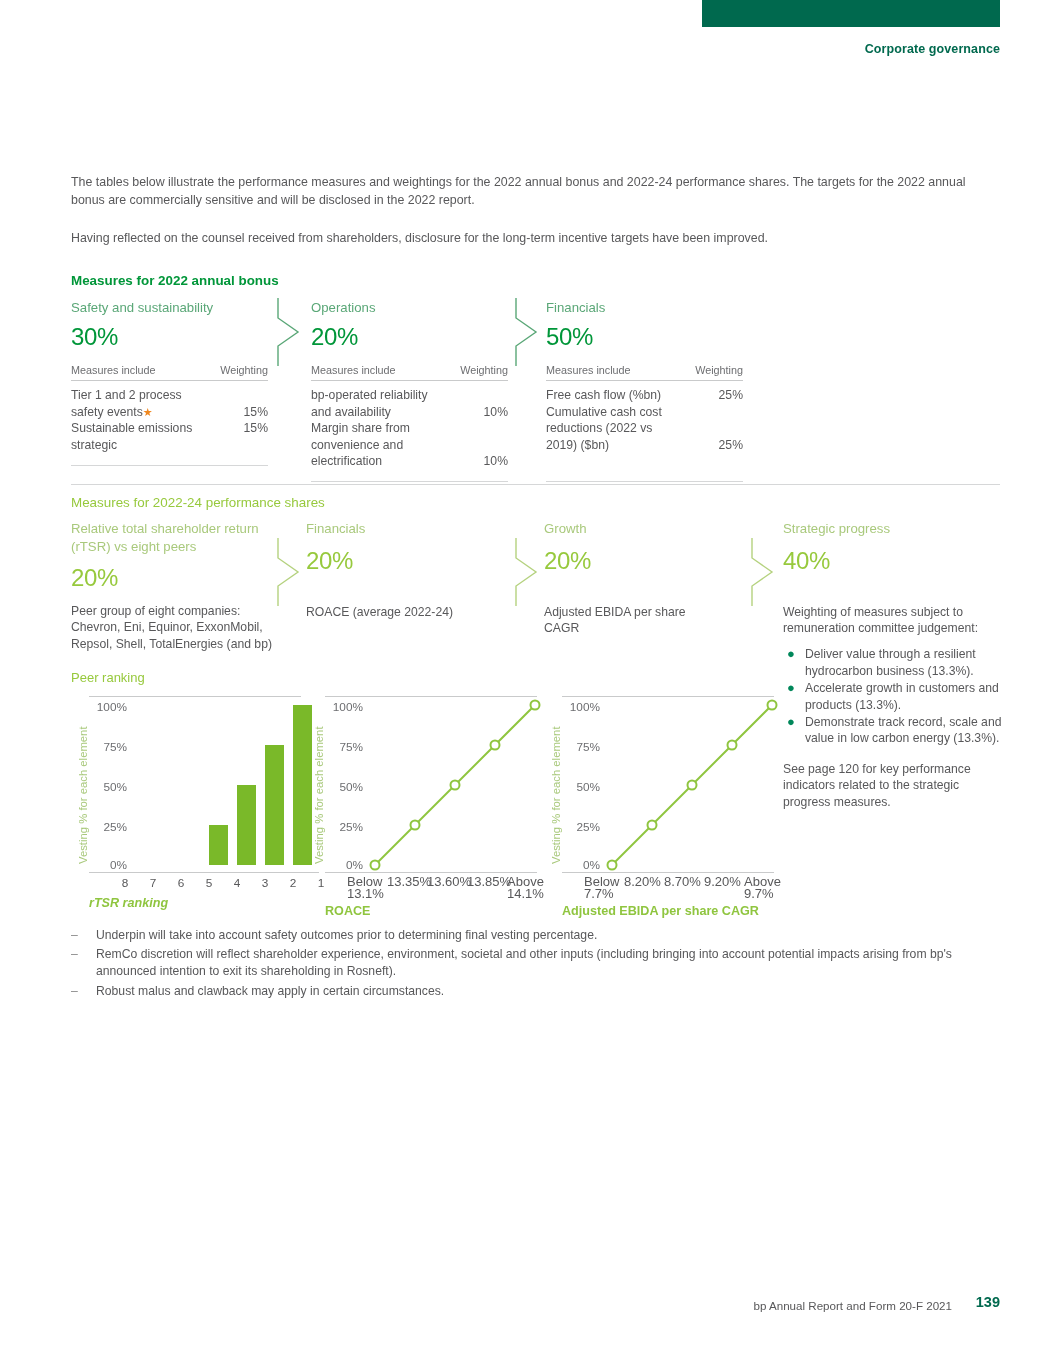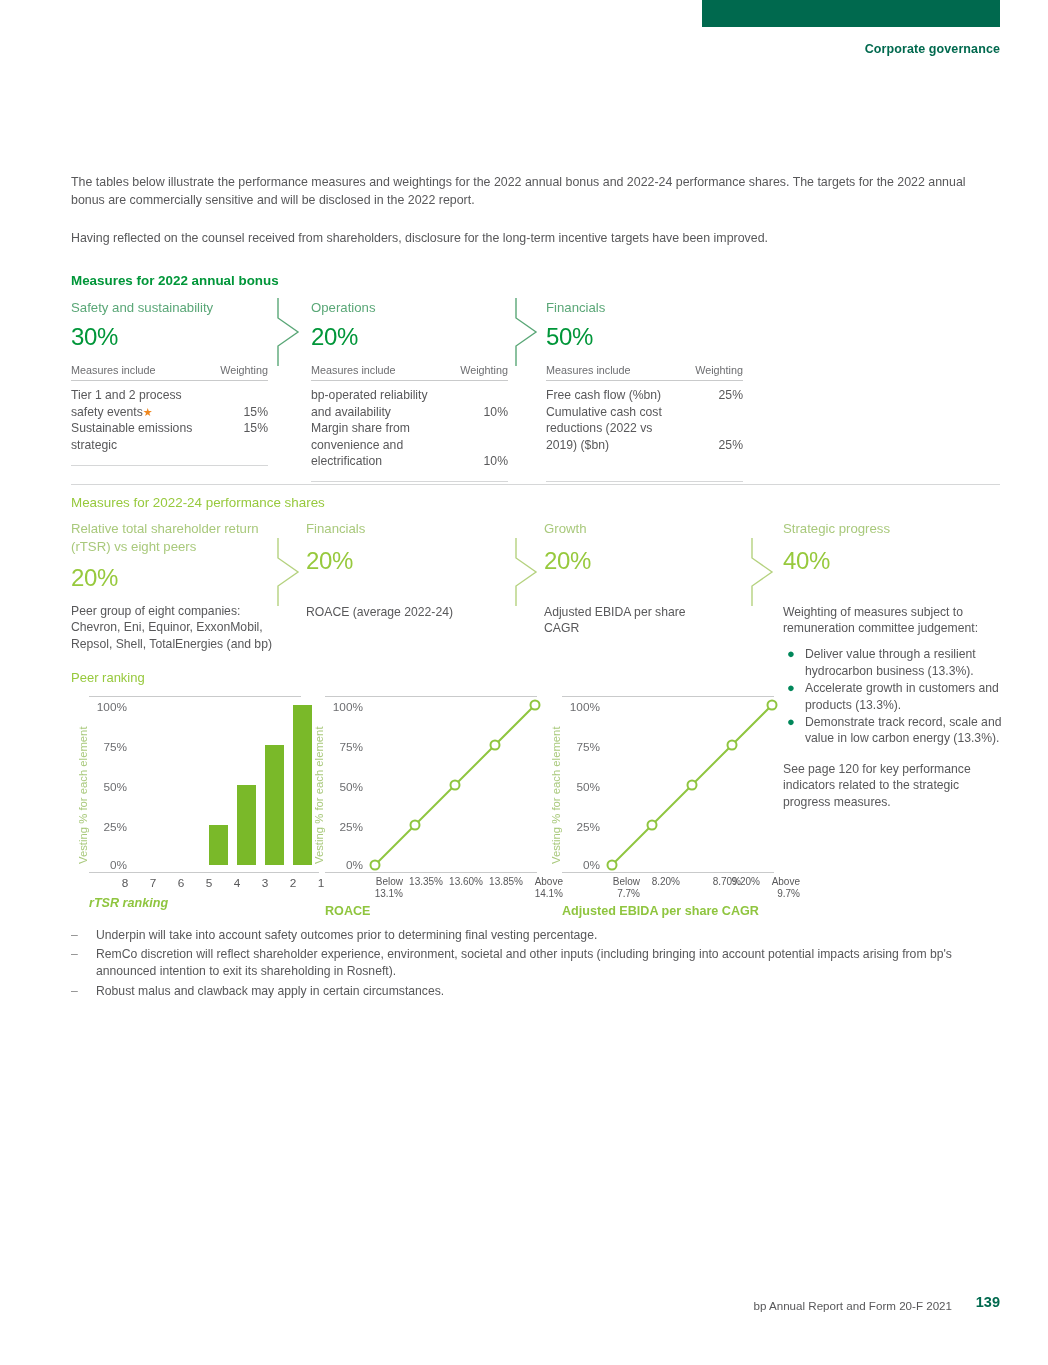--- a/index.html
+++ b/index.html
@@ -55,21 +55,21 @@
   
   .chart-title{position:absolute;font-size:13px;color:#97c93d;}
   .chart{position:absolute;}
   .ytitle{position:absolute;transform:rotate(-90deg);transform-origin:left top;
           font-size:11.3px;color:#a9c97c;white-space:nowrap;}
   .ylab{position:absolute;font-size:11.8px;color:#6d6e71;text-align:right;width:40px;}
   .topline{position:absolute;border-top:1px solid #c9cacb;}
   .baseline{position:absolute;border-top:1px solid #c9cacb;}
   .bar{position:absolute;background:#7ab929;}
   .xlab{position:absolute;font-size:11.8px;color:#58585a;text-align:center;}
-  .xlab-sm{position:absolute;font-size:10px;color:#58585a;text-align:right;line-height:11.5px;}
+  .xlab-sm{position:absolute;font-size:13px;color:#58585a;text-align:left;line-height:11.5px;}
   .xtitle{position:absolute;font-size:12.6px;font-weight:bold;color:#8fc53f;}
 
   
   .fn{position:absolute;left:71px;width:929px;font-size:12.2px;color:#58585a;line-height:17px;}
   .fn .dash{position:absolute;left:0;color:#8a8a8a;}
   .fn .txt{display:block;padding-left:25px;}
 
   
   .ftr{position:absolute;top:1299px;right:96px;font-size:11.6px;color:#58585a;}
   .ftr-num{position:absolute;top:1294px;right:48px;font-size:14.5px;font-weight:bold;color:#00694e;}

